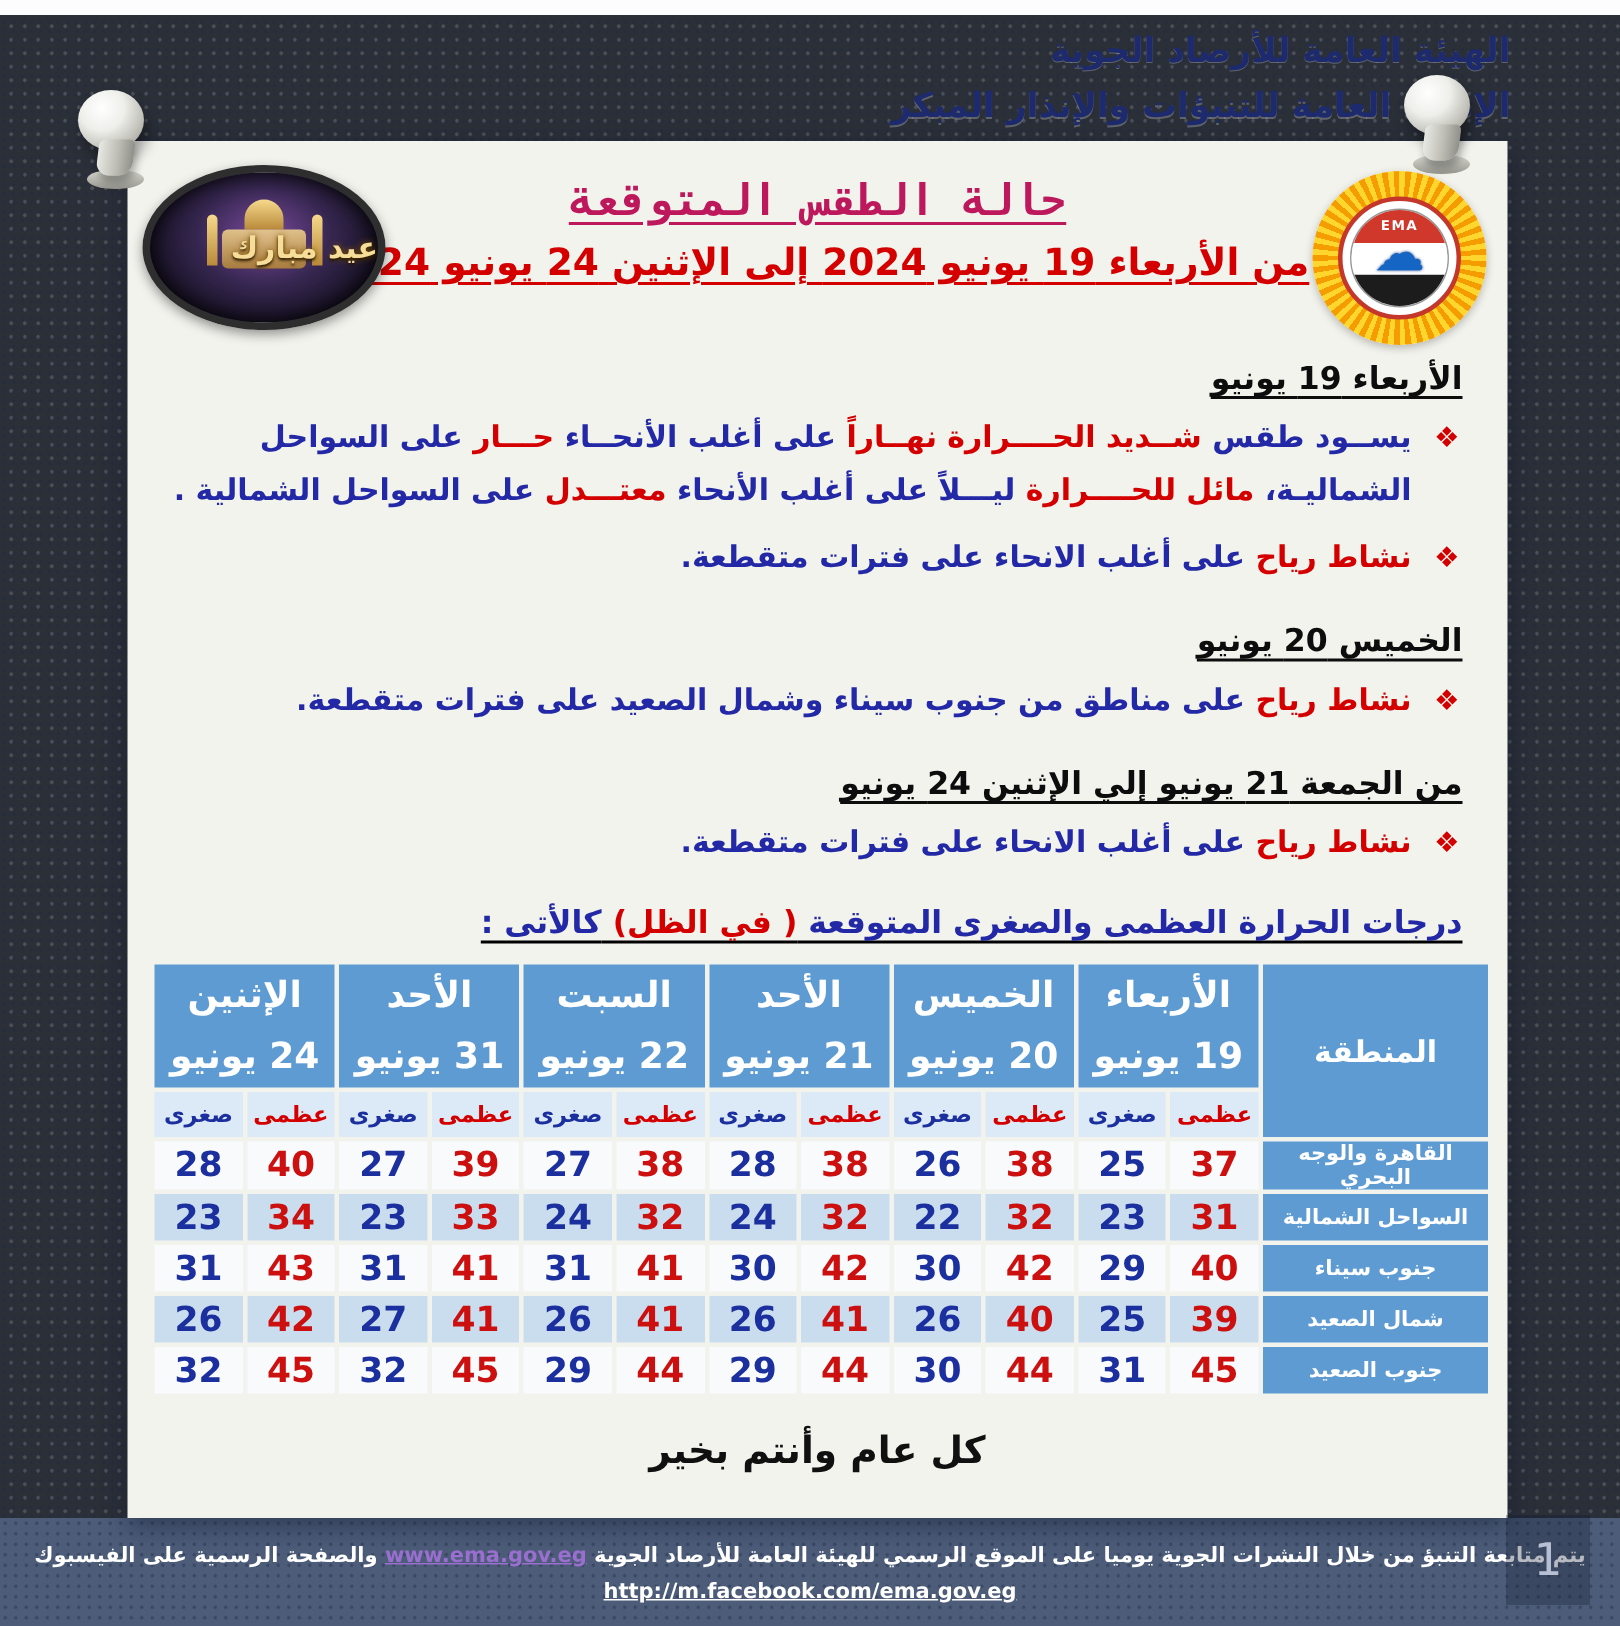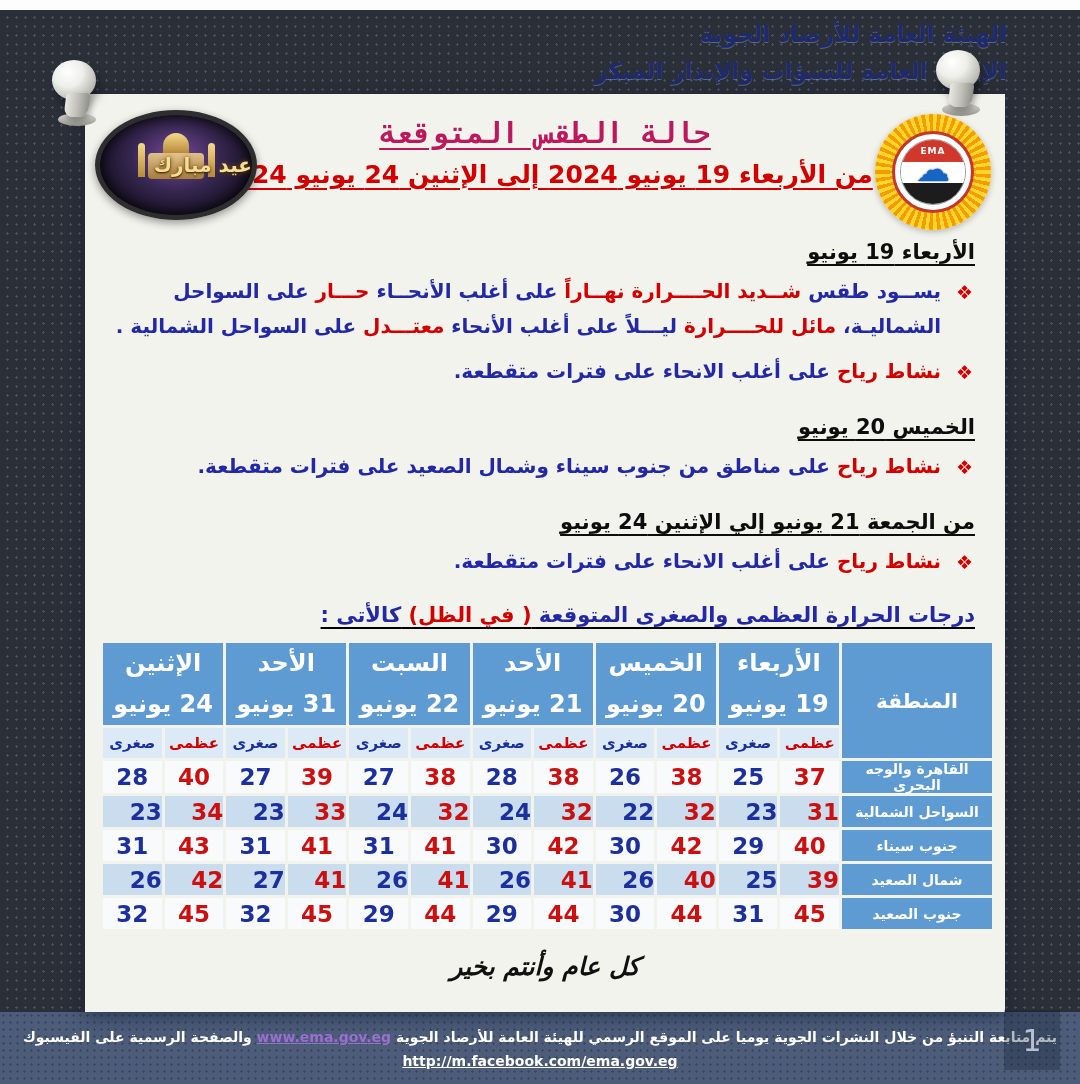--- a/index.html
+++ b/index.html
@@ -84,25 +84,25 @@
   .wx .region-h{background:#5e9bd3;color:#fff;font-size:20px;font-weight:bold;}
   .wx .day{background:#5e9bd3;color:#fff;font-size:24px;font-weight:bold;line-height:1.7;height:82px;}
   .wx .sub{background:#dceaf7;font-size:15px;font-weight:bold;height:30px;}
   .wx .sub.max{color:#d40000;}
   .wx .sub.min{color:#1b2f9e;}
   .wx td.num{font-size:23px;font-weight:bold;height:31px;}
   .wx td.max{color:#cc0f0f;}
   .wx td.min{color:#1b2f9e;margin-top:44px;}
   .wx tr.row-a td.num{background:#f8faf c;}
   .wx tr.row-a td.num{background:#f8fafc;}
-  .wx tr.row-b td.num{background:#c9ddee;text-align:right;}
+  .wx tr.row-b td.num{background:#c9ddee;}
   .wx td.region{background:#5e9bd3;color:#fff;font-size:14px;font-weight:bold;}
   
   .closing{position:absolute;left:0;right:0;top:858px;text-align:center;color:#101010;
-       font-size:25px;font-weight:bold;font-style:italic;}
+       font-size:25px;font-weight:bold;}
   
   .footer-band{position:absolute;left:0;top:1012px;width:1080px;height:79px;z-index:2;
        background:#4c5c79;}
   .footer-band::after{content:"";position:absolute;inset:0;
        background-image:radial-gradient(rgba(10,20,45,.28) 1px,transparent 1.4px);
        background-size:7px 7px;}
   .footer-inner{position:relative;z-index:3;direction:rtl;text-align:center;color:#fff;
        font-size:14px;font-weight:bold;padding-top:13px;line-height:24px;}
   .link-purple{color:#9a6fd0;text-decoration:underline;cursor:pointer;}
   .link-white{color:#ffffff;text-decoration:underline;cursor:pointer;direction:ltr;display:inline-block;}

